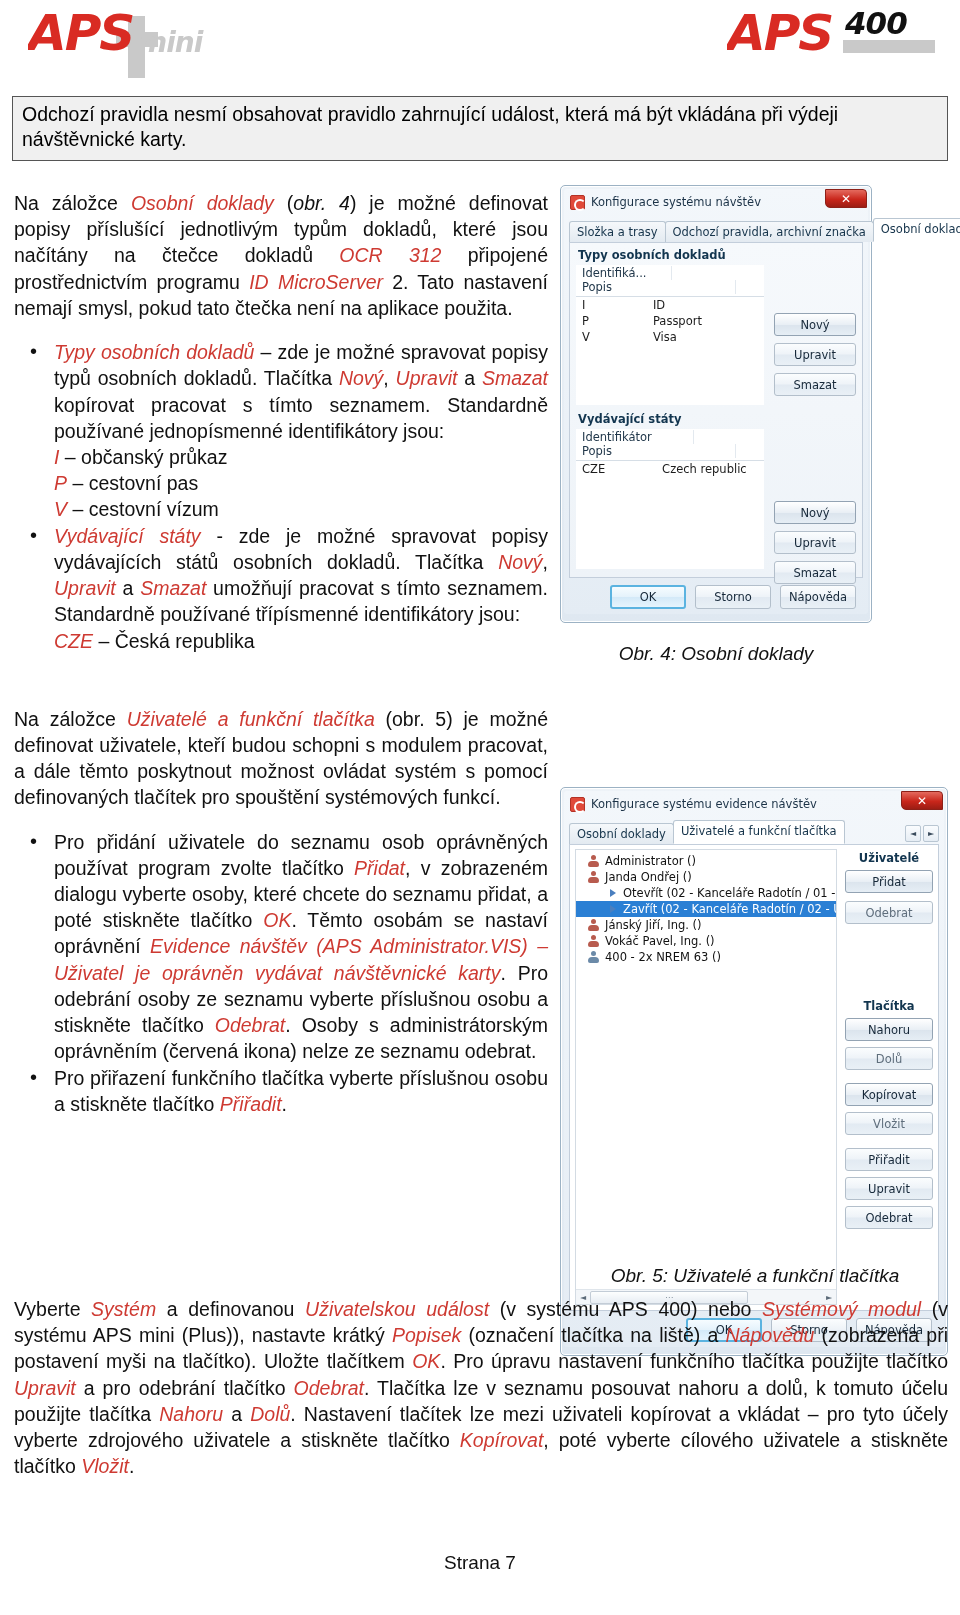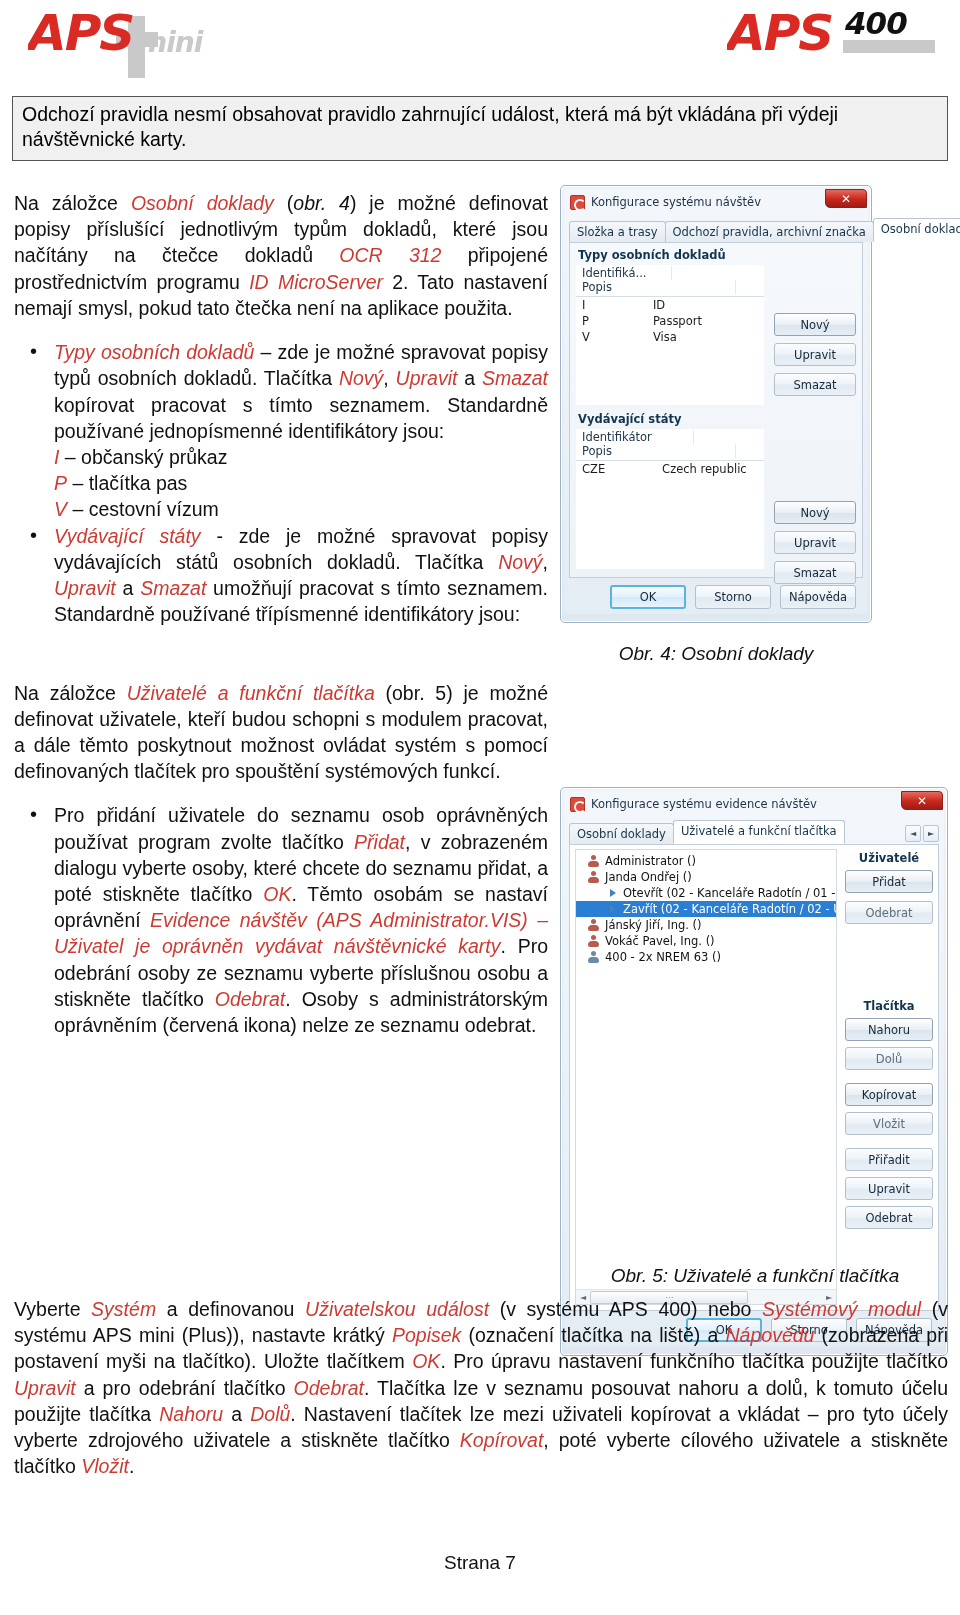--- a/index.html
+++ b/index.html
@@ -455,35 +455,37 @@
 
   <div class="col-left">
 
     <p class="tight"><span>Na záložce </span><span class="redit">Osobní doklady</span><span> (</span><span class="it">obr. 4</span><span>) je možné definovat popisy příslušící jednotlivým typům dokladů, které jsou načítány na čtečce dokladů </span><span class="redit">OCR 312</span><span> připojené prostřednictvím programu </span><span class="redit">ID MicroServer</span><span> 2. Tato nastavení nemají smysl, pokud tato čtečka není na aplikace použita.</span></p>
 
     <div class="gap"></div>
 
     <ul class="bul">
       <li><span class="redit">Typy osobních dokladů</span><span> – zde je možné spravovat popisy typů osobních dokladů. Tlačítka </span><span class="redit">Nový</span><span>, </span><span class="redit">Upravit</span><span> a </span><span class="redit">Smazat</span><span> kopírovat pracovat s tímto seznamem. Standardně používané jednopísmenné identifikátory jsou:</span>
         <div class="nojust"><span class="redit">I</span><span> – občanský průkaz</span></div>
-        <div class="nojust"><span class="redit">P</span><span> – tlačítka pas</span></div>
+        <div class="nojust"><span class="redit">P</span><span> – cestovní pas</span></div>
         <div class="nojust"><span class="redit">V</span><span> – cestovní vízum</span></div>
       </li>
       <li><span class="redit">Vydávající státy</span><span> - zde je možné spravovat popisy vydávajících států osobních dokladů. Tlačítka </span><span class="redit">Nový</span><span>, </span><span class="redit">Upravit</span><span> a </span><span class="redit">Smazat</span><span> umožňují pracovat s tímto seznamem. Standardně používané třípísmenné identifikátory jsou:</span>
+        <div class="nojust"><span class="redit">CZE</span><span> – Česká republika</span></div>
       </li>
     </ul>
 
     <div style="height:52px"></div>
 
     <p class="tight"><span>Na záložce </span><span class="redit">Uživatelé a funkční tlačítka</span><span> (obr. 5) je možné definovat uživatele, kteří budou schopni s modulem pracovat, a dále těmto poskytnout možnost ovládat systém s pomocí definovaných tlačítek pro spouštění systémových funkcí.</span></p>
 
     <div class="gap"></div>
 
     <ul class="bul">
       <li><span>Pro přidání uživatele do seznamu osob oprávněných používat program zvolte tlačítko </span><span class="redit">Přidat</span><span>, v zobrazeném dialogu vyberte osoby, které chcete do seznamu přidat, a poté stiskněte tlačítko </span><span class="redit">OK</span><span>. Těmto osobám se nastaví oprávnění </span><span class="redit">Evidence návštěv (APS Administrator.VIS) – Uživatel je oprávněn vydávat návštěvnické karty</span><span>. Pro odebrání osoby ze seznamu vyberte příslušnou osobu a stiskněte tlačítko </span><span class="redit">Odebrat</span><span>. Osoby s administrátorským oprávněním (červená ikona) nelze ze seznamu odebrat.</span></li>
+      <li><span>Pro přiřazení funkčního tlačítka vyberte příslušnou osobu a stiskněte tlačítko </span><span class="redit">Přiřadit</span><span>.</span></li>
     </ul>
   </div>
 
   <div class="fig4-wrap">
     <div class="win">
       <div class="win-inner">
         <div class="titlebar">
           <span class="win-icon"></span>
           <span class="win-title">Konfigurace systému návštěv</span>
           <span class="close-btn">✕</span>

